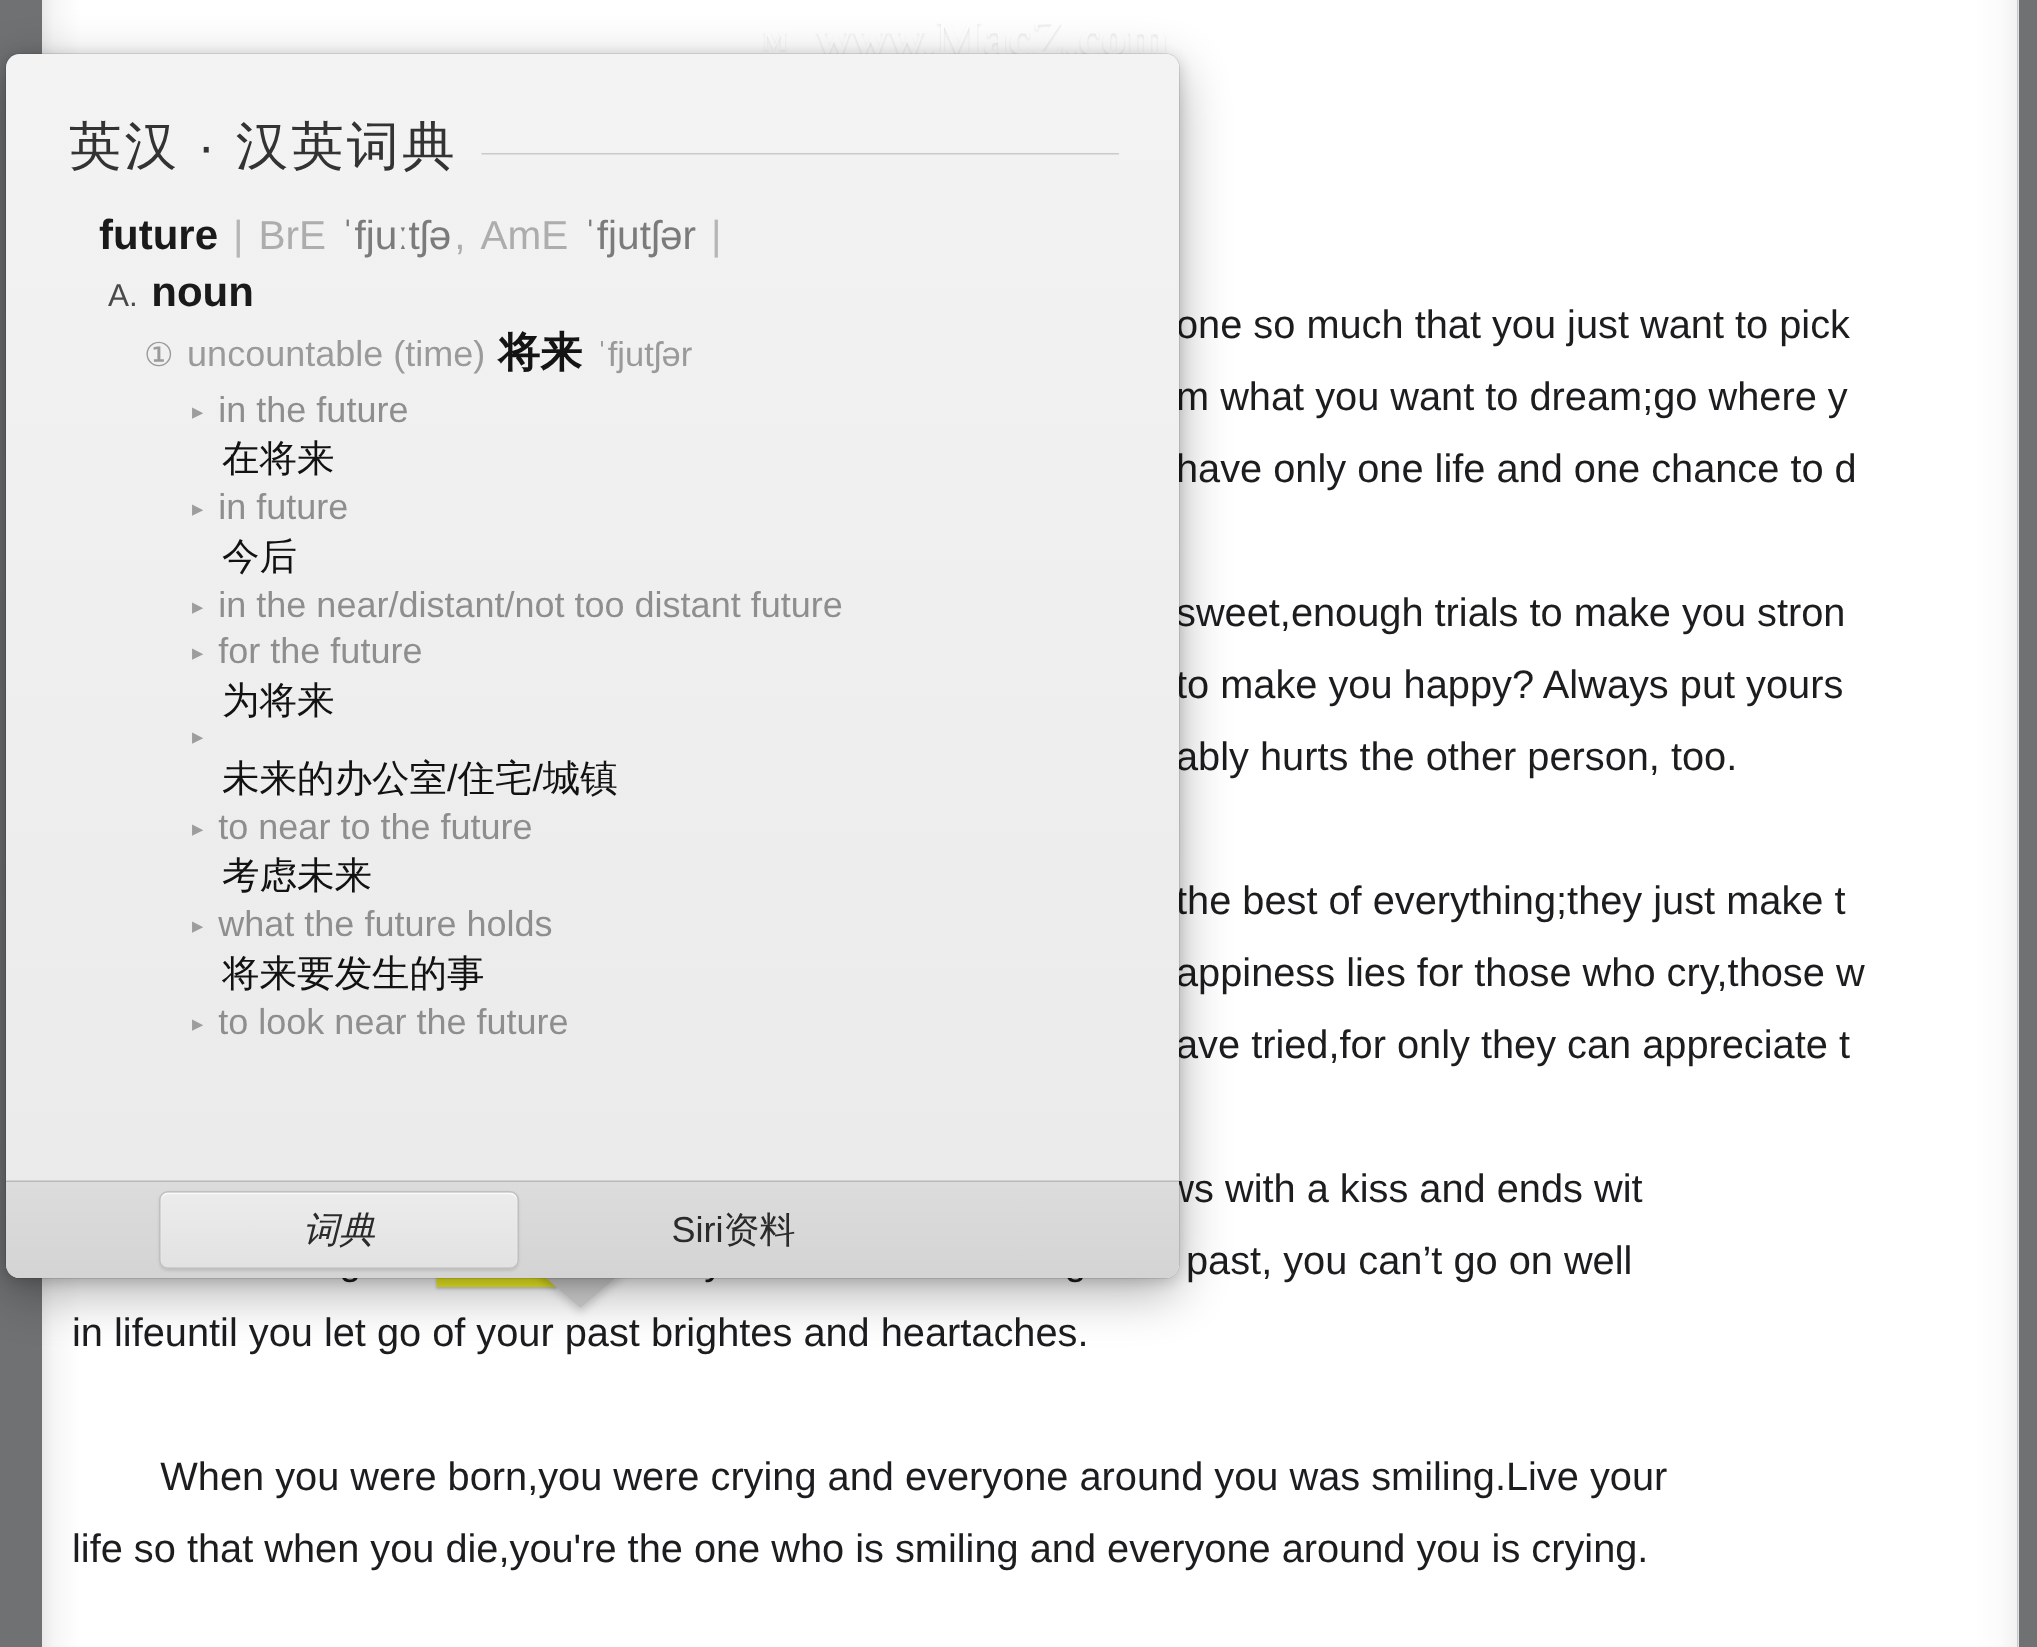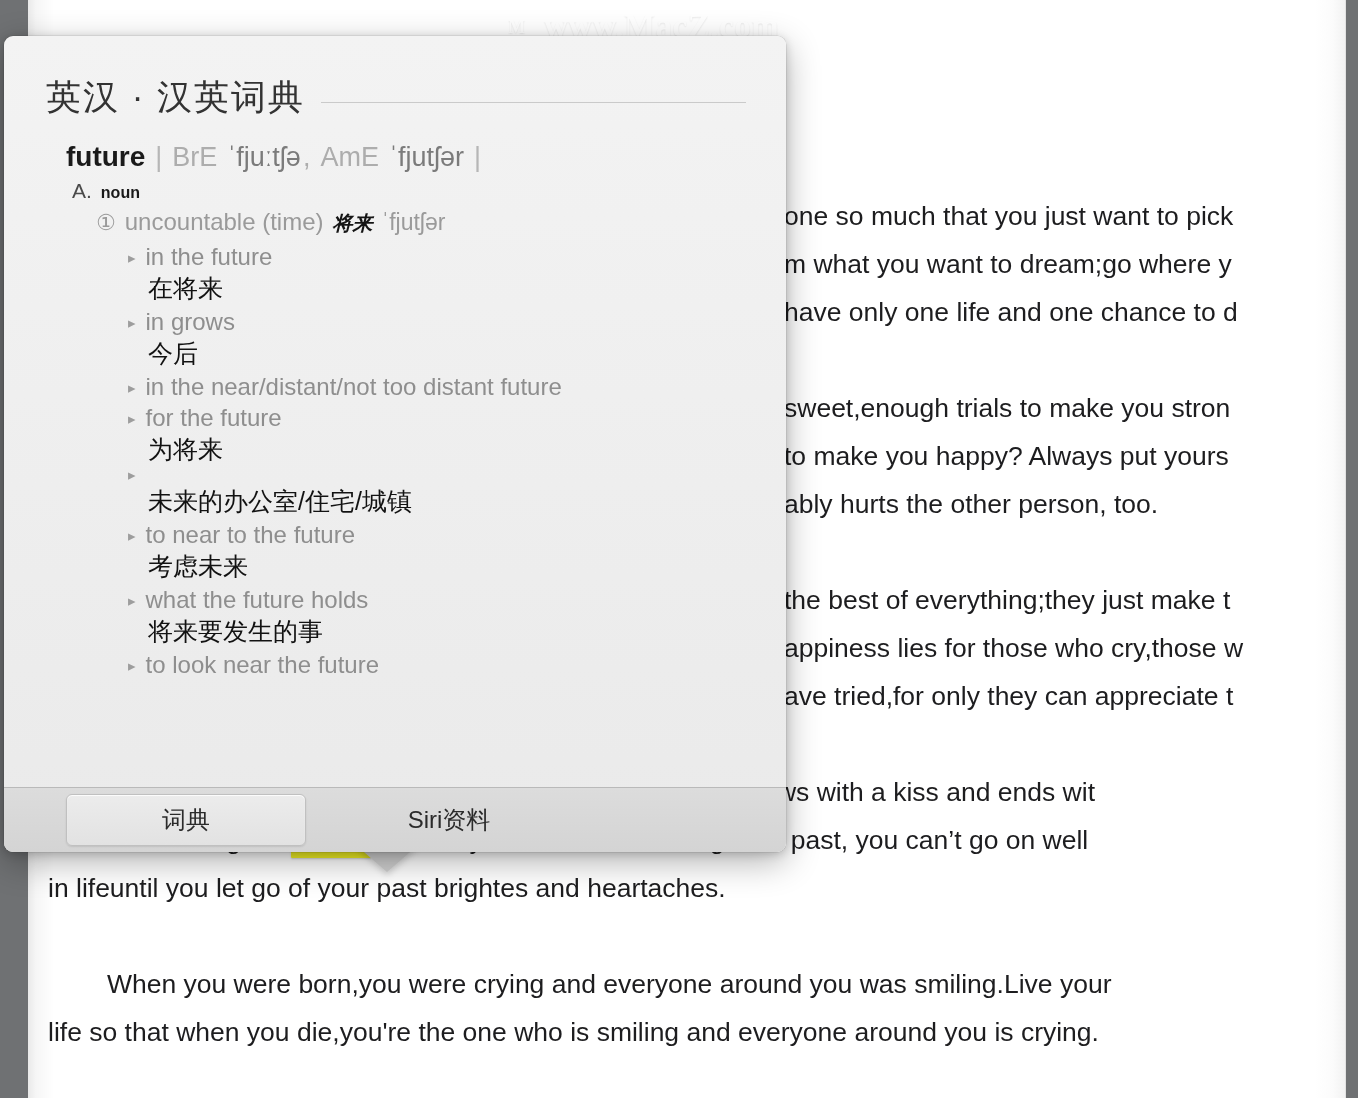--- a/index.html
+++ b/index.html
@@ -173,33 +173,33 @@
   .phon-comma { color: #adadad; font-size: 27px; }
 
   #pos-row {
     margin-top: 6px;
     margin-left: 6px;
     display: flex;
     align-items: baseline;
     gap: 9px;
   }
   #pos-letter { font-size: 21px; color: #4a4a4a; }
-  #pos-name { font-size: 16px; color: #1a1a1a; font-weight: bold; }
+  #pos-name { font-size: 28px; color: #1a1a1a; font-weight: bold; }
 
   #sense-row {
     margin-top: 5px;
     margin-left: 30px;
     display: flex;
     align-items: baseline;
     gap: 9px;
     white-space: nowrap;
   }
   #sense-num { font-size: 22px; color: #9a9a9a; }
   .sense-gram { font-size: 24px; color: #9a9a9a; }
-  .sense-cn { font-size: 20px; color: #141414; font-weight: bold; font-style: italic; }
+  .sense-cn { font-size: 28px; color: #141414; font-weight: bold; }
   .sense-pinyin { font-size: 23px; color: #9a9a9a; }
 
   #phrase-list {
     margin-top: 6px;
     margin-left: 62px;
   }
   .phrase {
     margin-bottom: 3px;
   }
   .phrase-en {
@@ -240,24 +240,25 @@
   .tab-btn {
     font-size: 24px;
     color: #2b2b2b;
     text-align: center;
     border-radius: 6px;
     padding: 9px 0;
     user-select: none;
   }
   .tab-btn.active {
     width: 238px;
-    margin-left: 62px;
+    margin-left: 102px;
     background: linear-gradient(to bottom, #ececec, #e2e2e2);
     border: 1px solid #c0c0c0;
     box-shadow: 0 1px 1px rgba(255,255,255,0.9) inset, 0 1px 2px rgba(0,0,0,0.10);
+    font-style: italic;
   }
   .tab-btn.plain {
     width: 200px;
     margin-left: 42px;
     border: 1px solid transparent;
   }
 </style>
 </head>
 <body>
 
@@ -338,21 +339,21 @@
           <div class="phrase-en">
             <span class="bullet">▸</span>
             <span>in the future</span>
           </div>
           <div class="phrase-cn">在将来</div>
         </div>
 
         <div class="phrase">
           <div class="phrase-en">
             <span class="bullet">▸</span>
-            <span>in grows</span>
+            <span>in future</span>
           </div>
           <div class="phrase-cn">今后</div>
         </div>
 
         <div class="phrase">
           <div class="phrase-en">
             <span class="bullet">▸</span>
             <span>in the near/distant/not too distant future</span>
           </div>
         </div>

